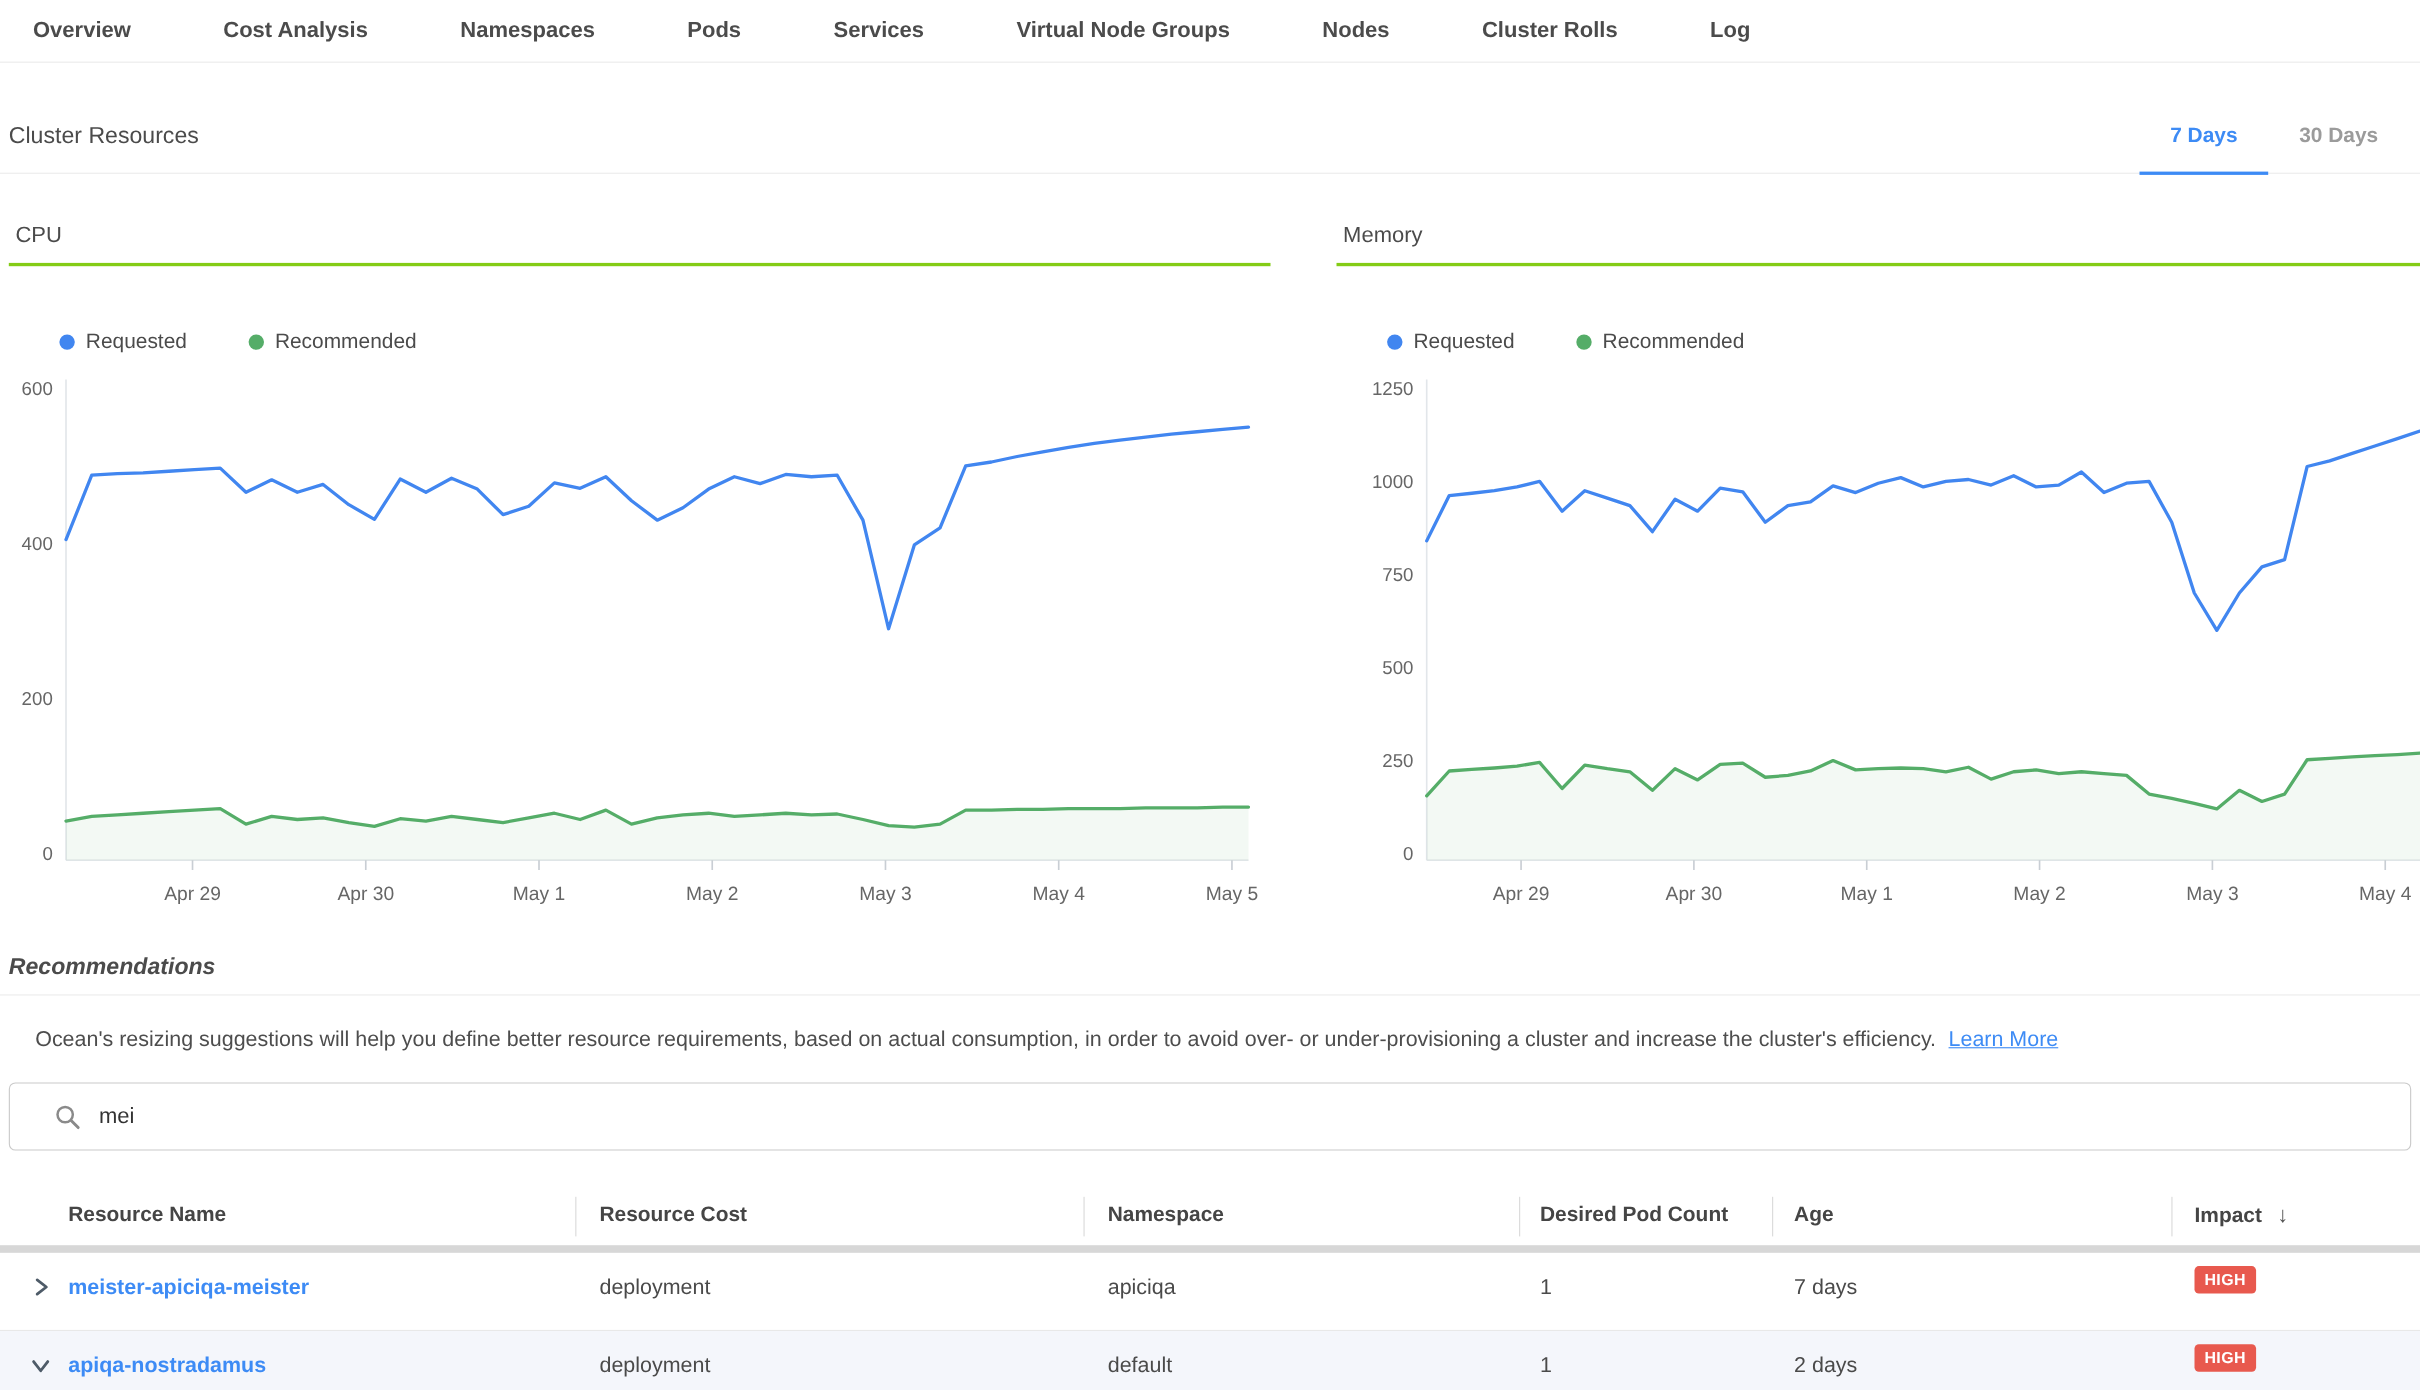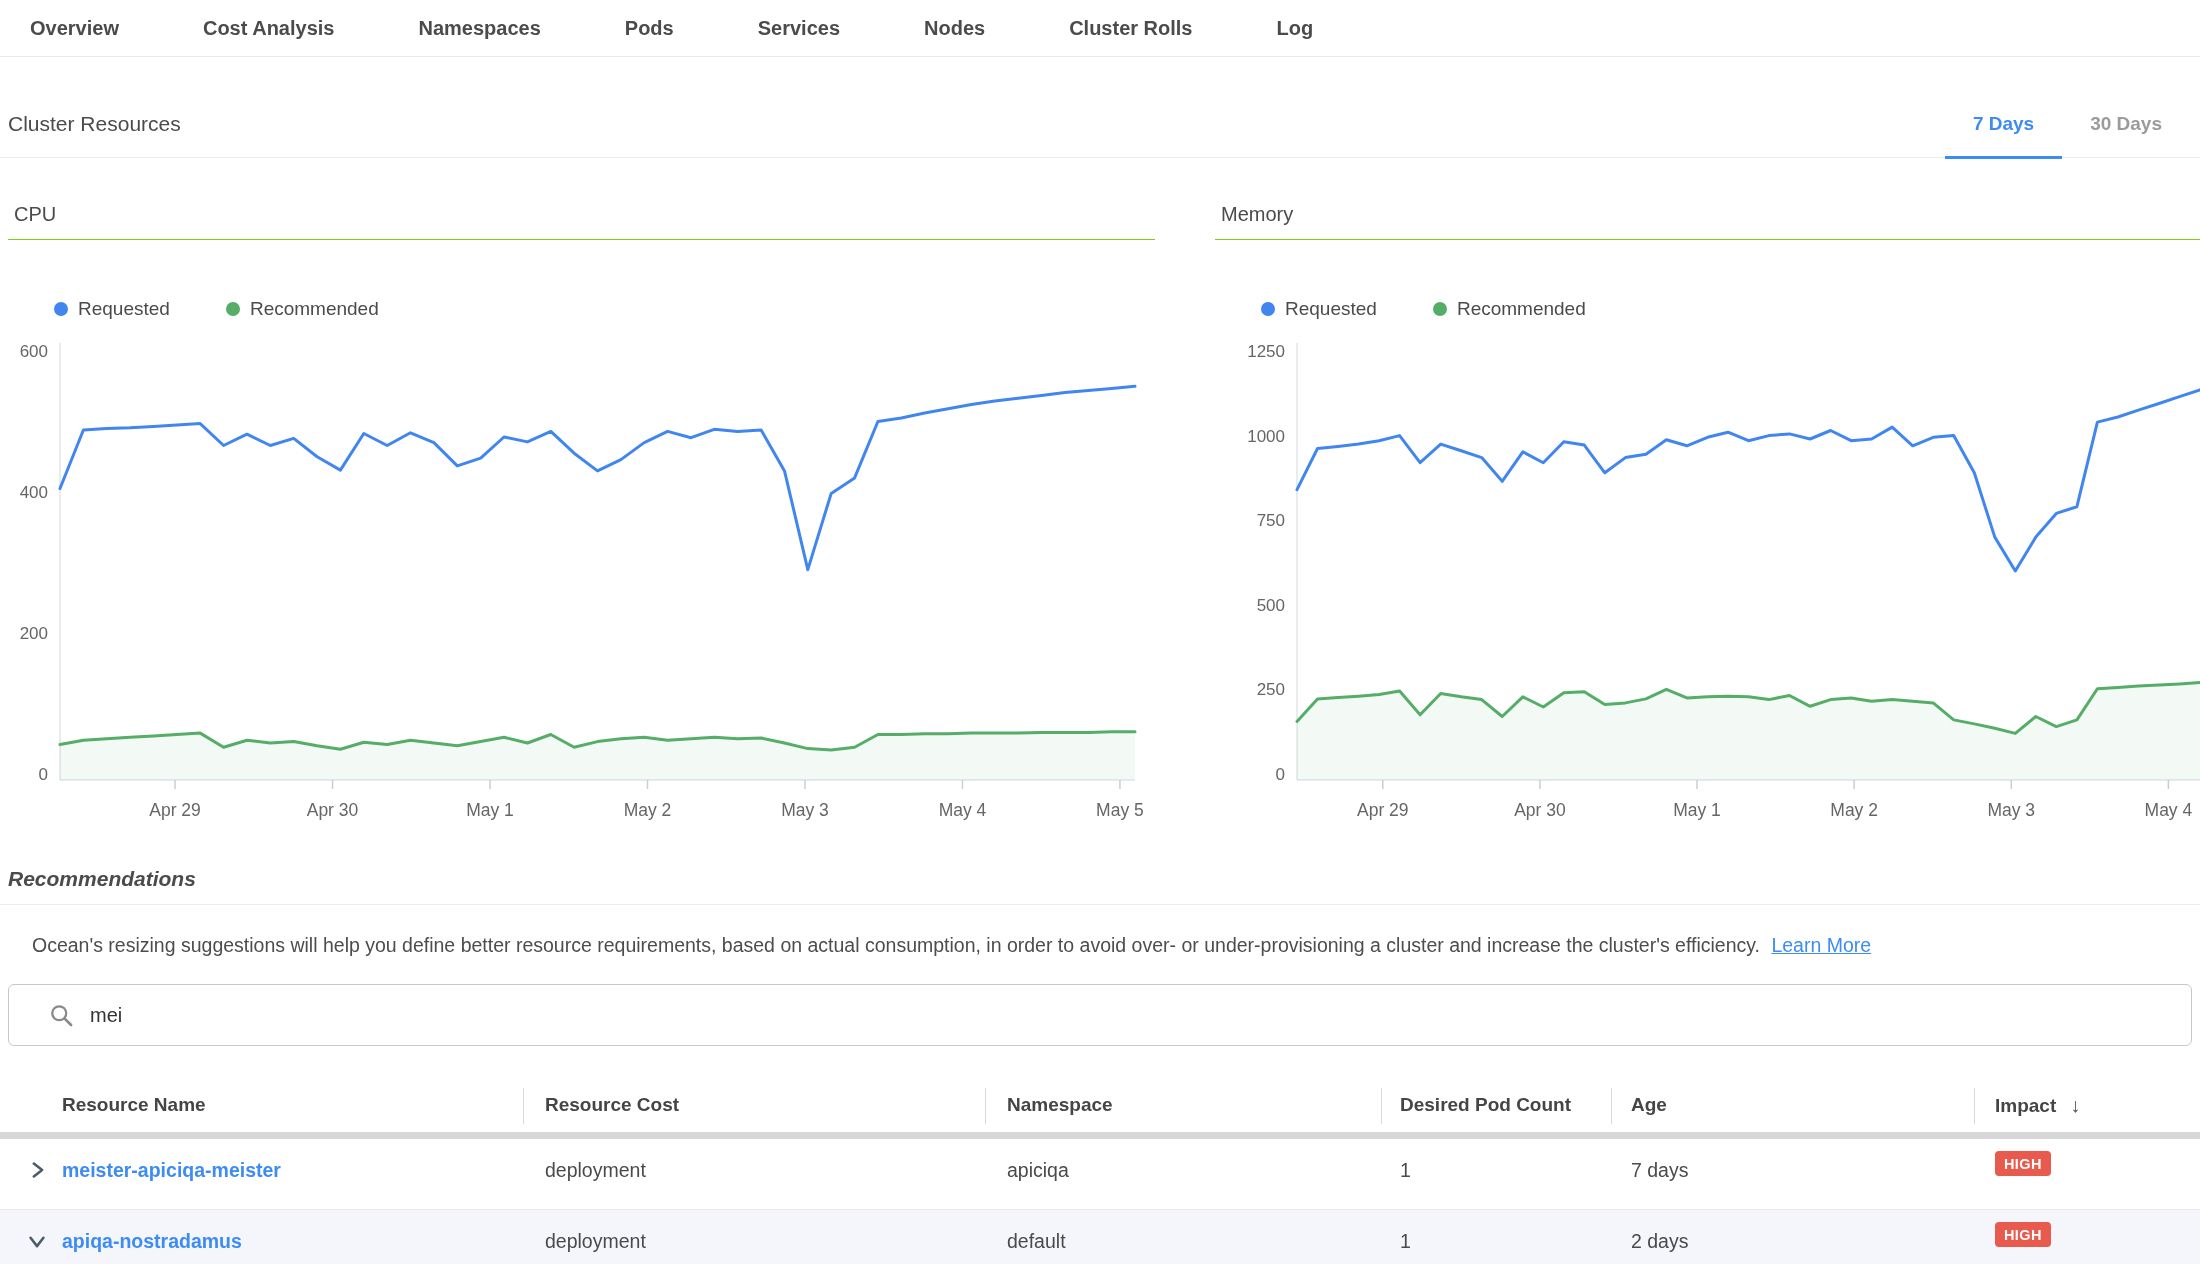--- a/index.html
+++ b/index.html
@@ -23,21 +23,21 @@
   .range-tabs { position:absolute; right:10px; top:0; height:68px; display:flex; }
   .range-tab { display:flex; align-items:center; padding:0 28px; font-size:19px; font-weight:700;
     color:#9b9b9b; position:relative; cursor:pointer; }
   .range-tab.active { color:#3d8bf5; }
   .range-tab.active::after { content:""; position:absolute; left:0; right:0; bottom:-1px; height:3px; background:#3d8bf5; }
 
   
   .chart-panel { position:absolute; top:195px; }
   .chart-panel.cpu { left:8px;  width:1147px; }
   .chart-panel.mem { left:1215px; width:985px; }
-  .chart-title { font-size:20px; color:#4b4b4b; padding:8px 0 13px 6px; border-bottom:1px solid #84cc16; }
+  .chart-title { font-size:20px; color:#4b4b4b; padding:8px 0 13px 6px; border-bottom:3px solid #84cc16; }
   .legend { display:flex; gap:56px; margin:58px 0 0 46px; }
   .legend-item { display:flex; align-items:center; gap:10px; font-size:19px; color:#4b4b4b; }
   .legend-dot { width:14px; height:14px; border-radius:50%; }
   .chart-svg-wrap { margin-top:14px; }
   svg text { font-family:"Liberation Sans", sans-serif; }
 
   
   .rec-head { position:absolute; top:853px; left:0; right:0; height:52px; border-bottom:1px solid #ececec; }
   .rec-title { position:absolute; left:8px; top:14px; font-size:21px; font-weight:600; color:#4b4b4b;font-style:italic; }
   .rec-text { position:absolute; top:934px; left:8px; right:20px; font-size:19.5px; color:#4d4d4d;margin-left:24px; }
@@ -67,20 +67,21 @@
 </style>
 </head>
 <body>
 
 <nav class="tabbar">
   <div class="tab">Overview</div>
   <div class="tab">Cost Analysis</div>
   <div class="tab">Namespaces</div>
   <div class="tab">Pods</div>
   <div class="tab">Services</div>
+  <div class="tab">Virtual Node Groups</div>
   <div class="tab">Nodes</div>
   <div class="tab">Cluster Rolls</div>
   <div class="tab">Log</div>
 </nav>
 
 <div class="section-head">
   <div class="section-title">Cluster Resources</div>
   <div class="range-tabs">
     <div class="range-tab active">7 Days</div>
     <div class="range-tab">30 Days</div>

